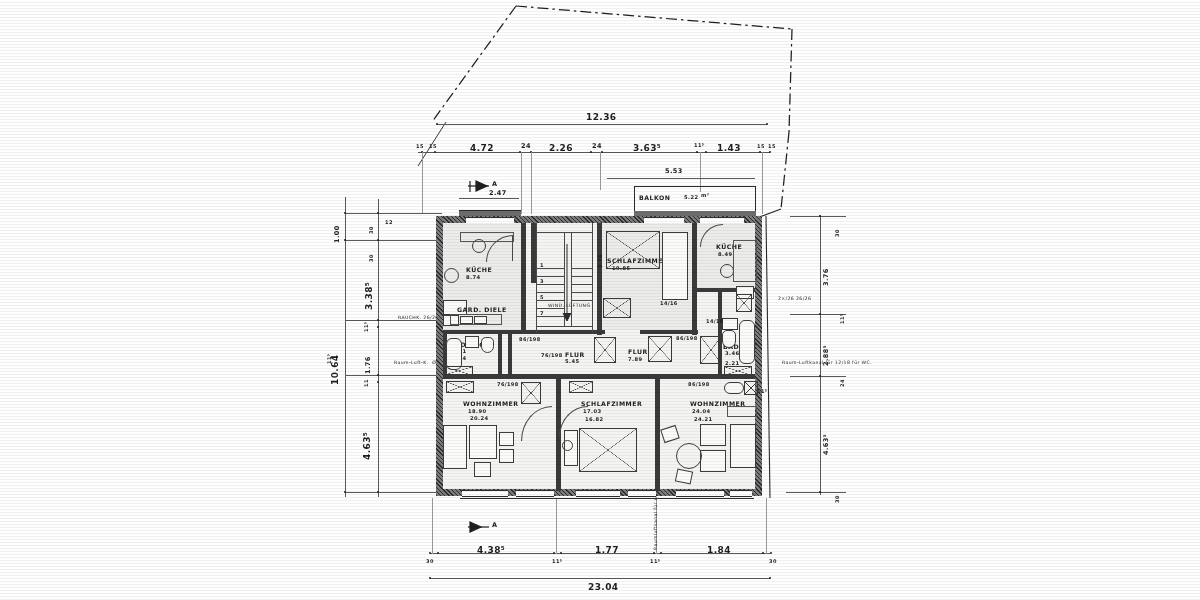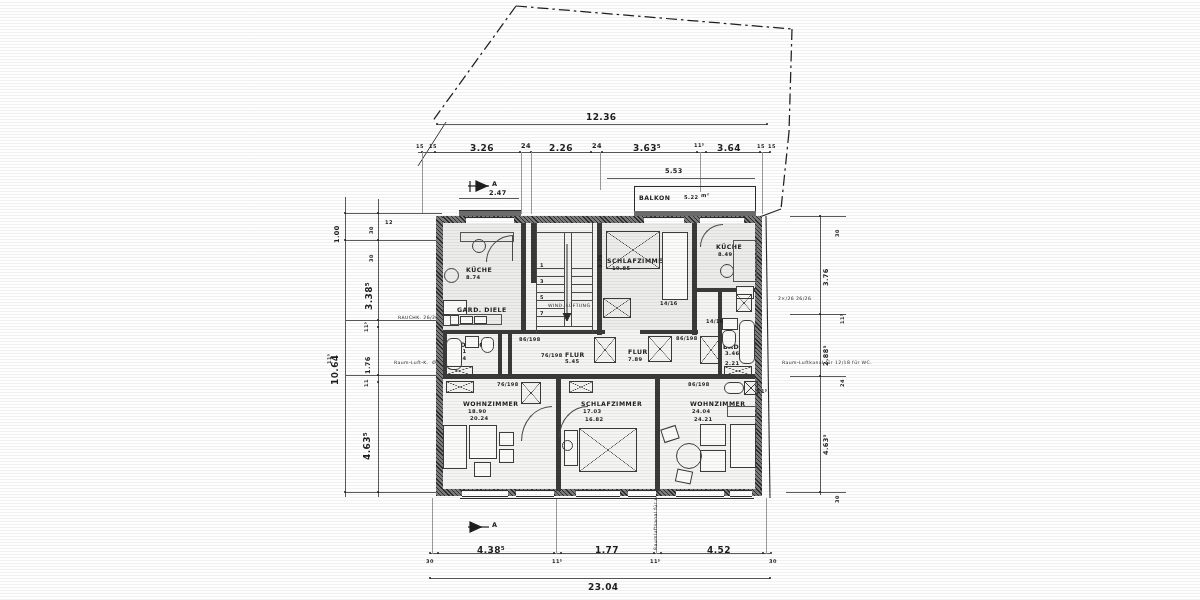--- a/index.html
+++ b/index.html
@@ -77,27 +77,27 @@
   </svg>
 
   <div class="ln h1 thin" style="left:437px;top:124px;width:330px;"></div>
   <div class="dot" style="left:436px;top:123px;"></div>
   <div class="dot" style="left:766px;top:123px;"></div>
   <div class="hand dim" style="left:586px;top:112px;text-align:right;">12.36</div>
 
   <div class="ln h1 thin" style="left:418px;top:152px;width:352px;"></div>
   <div class="hand dim-xs" style="left:416px;top:143px;">15</div>
   <div class="hand dim-xs" style="left:429px;top:143px;">15</div>
-  <div class="hand dim" style="left:470px;top:143px;">3.26</div>
+  <div class="hand dim" style="left:470px;top:143px;">4.72</div>
   <div class="hand dim-sm" style="left:521px;top:142px;">24</div>
   <div class="hand dim" style="left:549px;top:143px;">2.26</div>
   <div class="hand dim-sm" style="left:592px;top:142px;">24</div>
   <div class="hand dim" style="left:633px;top:143px;">3.63⁵</div>
   <div class="hand dim-xs" style="left:694px;top:142px;">11⁵</div>
-  <div class="hand dim" style="left:717px;top:143px;">3.64</div>
+  <div class="hand dim" style="left:717px;top:143px;">1.43</div>
   <div class="hand dim-xs" style="left:757px;top:143px;">15</div>
   <div class="hand dim-xs" style="left:768px;top:143px;">15</div>
 
   <div class="dot" style="left:421px;top:151px;"></div>
     <div class="dot" style="left:434px;top:151px;"></div>
   <div class="dot" style="left:519px;top:151px;"></div>
     <div class="dot" style="left:530px;top:151px;"></div>
   <div class="dot" style="left:590px;top:151px;"></div>
     <div class="dot" style="left:601px;top:151px;"></div>
   <div class="dot" style="left:696px;top:151px;"></div>
@@ -182,21 +182,21 @@
   <div class="hand note" style="left:778px;top:296px;line-height:1.3;">2×/26  26/26</div>
   <div class="hand note" style="left:782px;top:360px;line-height:1.3;">Raum-Luftkanal  für 12/18  für WC.</div>
 
   <div class="ln h1 thin" style="left:430px;top:553px;width:340px;"></div>
   <div class="ln h1 thin" style="left:430px;top:578px;width:340px;"></div>
   <div class="hand dim-xs" style="left:426px;top:558px;">30</div>
   <div class="hand dim" style="left:477px;top:545px;">4.38⁵</div>
   <div class="hand dim-xs" style="left:552px;top:558px;">11⁵</div>
   <div class="hand dim" style="left:595px;top:545px;">1.77</div>
   <div class="hand dim-xs" style="left:650px;top:558px;">11⁵</div>
-  <div class="hand dim" style="left:707px;top:545px;">4.52</div>
+  <div class="hand dim" style="left:707px;top:545px;">1.84</div>
   <div class="hand dim-xs" style="left:769px;top:558px;">30</div>
   <div class="hand dim" style="left:588px;top:582px;">23.04</div>
   <div class="dot" style="left:429px;top:552px;"></div>
     <div class="dot" style="left:437px;top:552px;"></div>
   <div class="dot" style="left:553px;top:552px;"></div>
     <div class="dot" style="left:560px;top:552px;"></div>
   <div class="dot" style="left:653px;top:552px;"></div>
     <div class="dot" style="left:660px;top:552px;"></div>
   <div class="dot" style="left:762px;top:552px;"></div>
     <div class="dot" style="left:770px;top:552px;"></div>

